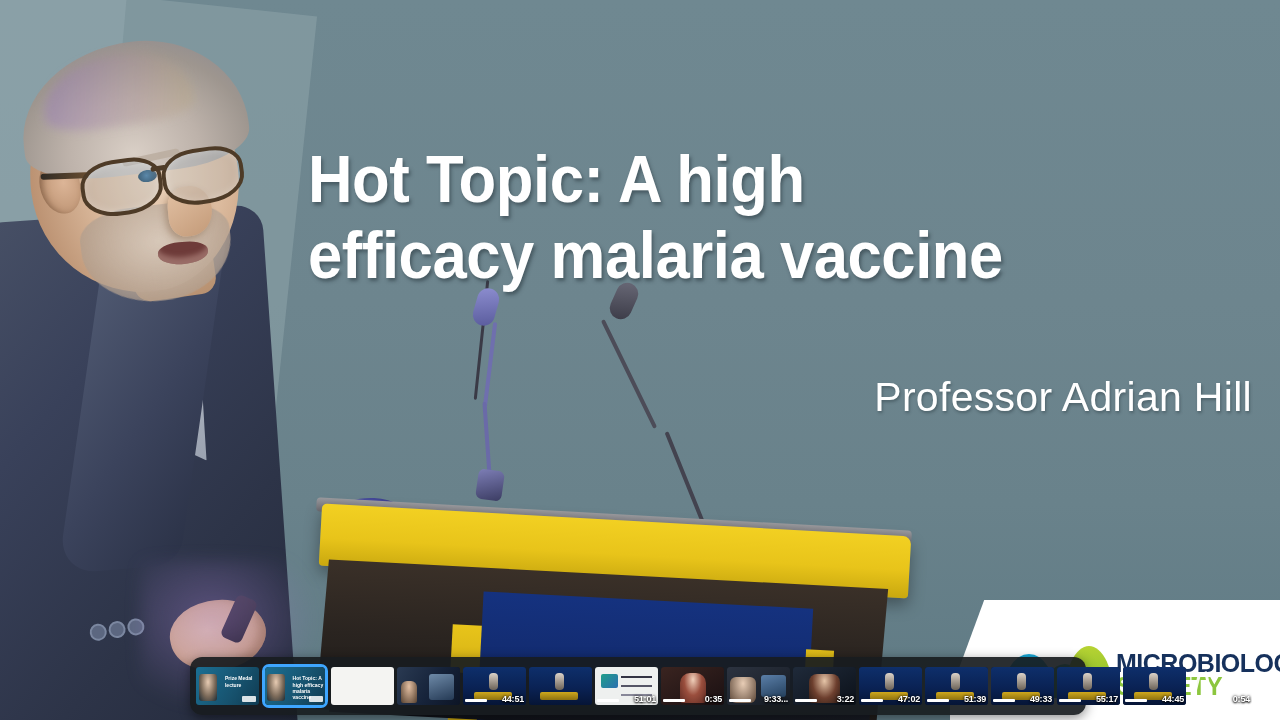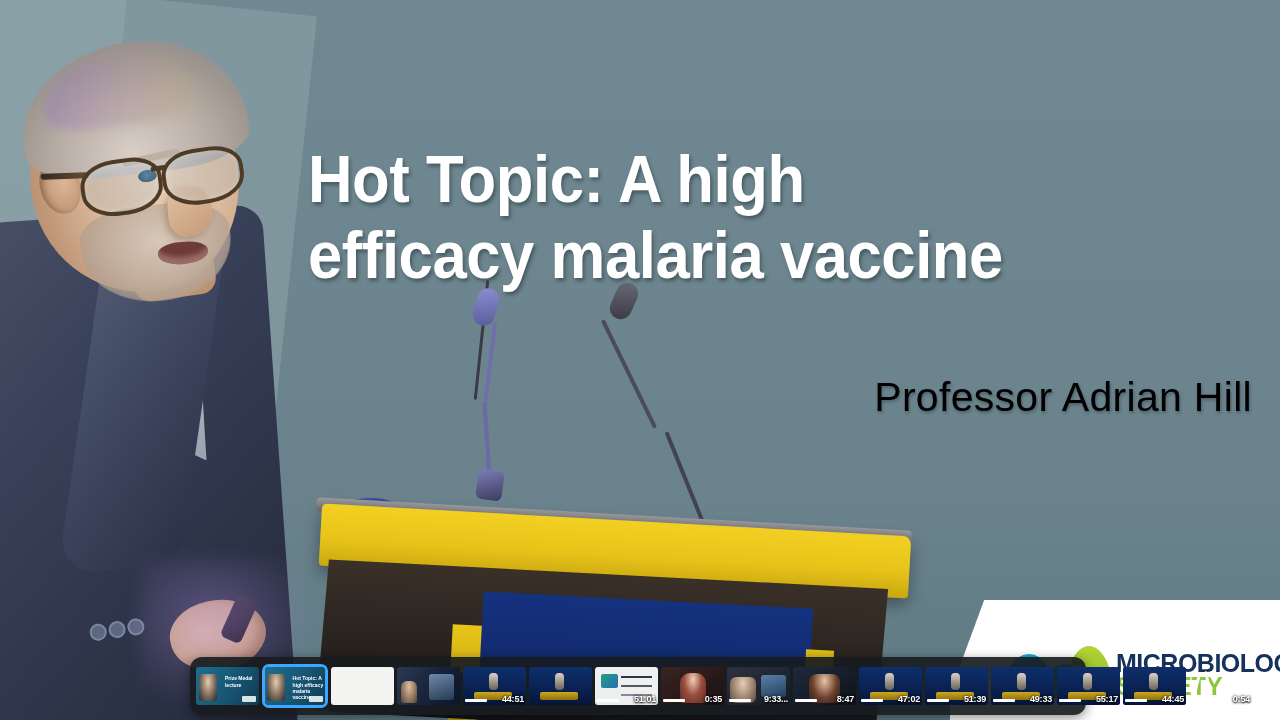--- a/index.html
+++ b/index.html
@@ -134,21 +134,21 @@
 
   
   #title{position:absolute;left:308px;top:141px;width:950px;
       color:#ffffff;font-weight:700;font-size:67px;line-height:1.13;
       letter-spacing:-0.5px;text-align:left;
       font-family:"Liberation Sans Narrow","Liberation Sans",sans-serif;
       transform:scaleX(.92);transform-origin:left top;
       text-shadow:2px 3px 4px rgba(40,55,62,.55);}
   #title .l2{display:block;}
   #subtitle{position:absolute;right:28px;top:374px;
-      color:#000000;font-weight:400;font-size:41px;letter-spacing:.3px;
+      color:#ffffff;font-weight:400;font-size:41px;letter-spacing:.3px;
       text-shadow:1px 2px 3px rgba(40,55,62,.45);}
 
   
   #logo{position:absolute;right:0;bottom:0;width:330px;height:120px;overflow:hidden;}
   .logo-panel{position:absolute;right:0;bottom:0;width:340px;height:120px;background:#ffffff;
       clip-path:polygon(13% 0,100% 0,100% 100%,0 100%);}
   .logo-wave{position:absolute;left:52px;bottom:22px;width:110px;height:54px;}
   .logo-wave .w{position:absolute;bottom:0;border-radius:50% 50% 0 0/100% 100% 0 0;}
   .logo-wave .w1{left:0;width:54px;height:44px;background:linear-gradient(180deg,#17a8d6,#0e7fb4);}
   .logo-wave .w2{left:40px;width:46px;height:34px;background:linear-gradient(180deg,#2fae8e,#14916d);opacity:.95;}
@@ -330,21 +330,21 @@
         <div class="time">0:35</div>
       </div>
       <div class="thumb">
         <div class="tv-web2"></div>
         <div class="bar"></div>
         <div class="time">9:33...</div>
       </div>
       <div class="thumb">
         <div class="tv-web3"></div>
         <div class="bar"></div>
-        <div class="time">8:47</div>
+        <div class="time">3:22</div>
       </div>
       <div class="thumb">
         <div class="tv-stage"></div>
         <div class="bar"></div>
         <div class="time">47:02</div>
       </div>
       <div class="thumb">
         <div class="tv-stage"></div>
         <div class="bar"></div>
         <div class="time">51:39</div>

